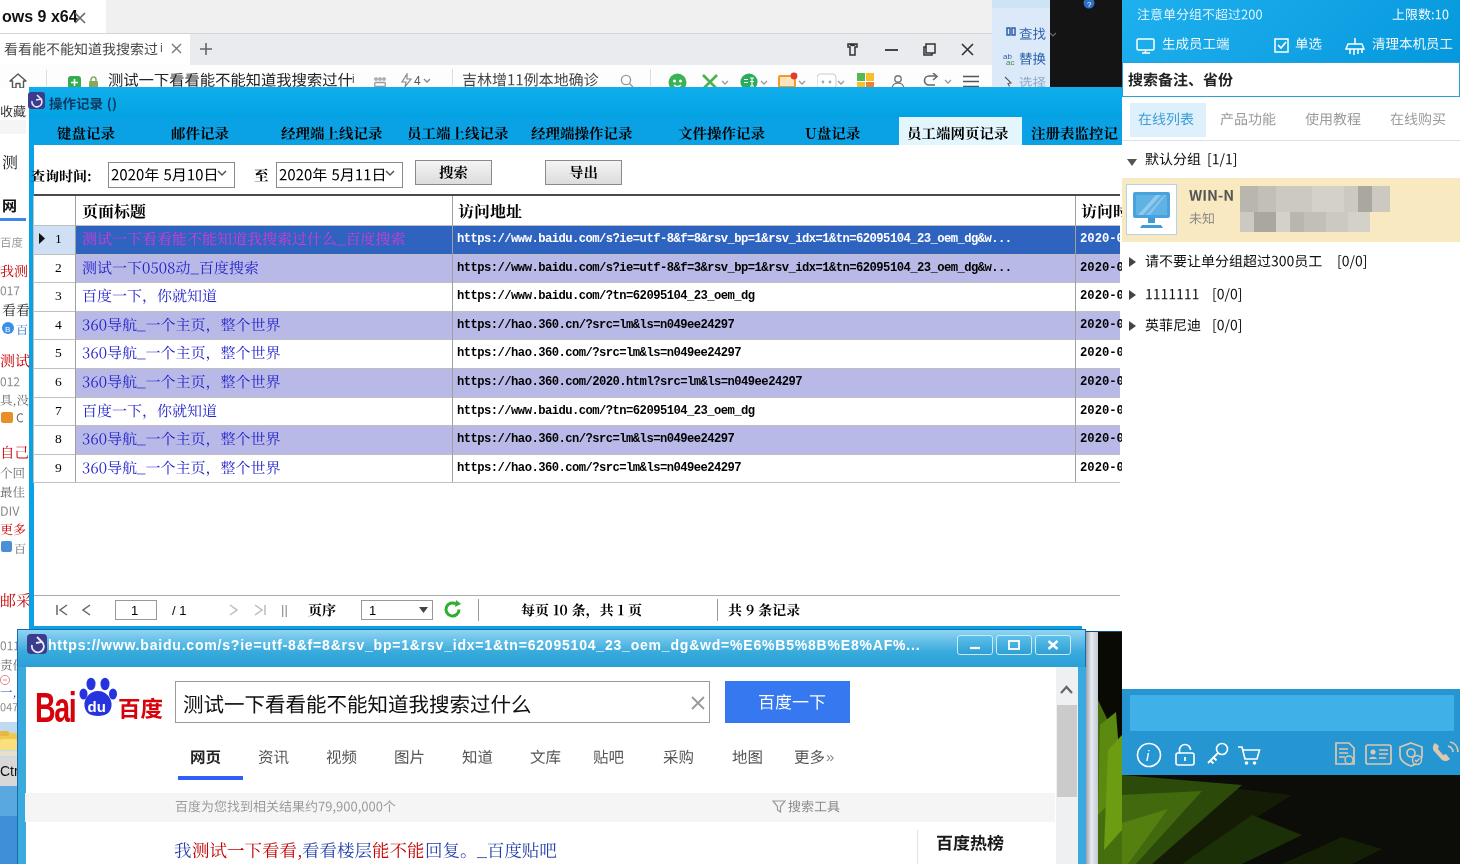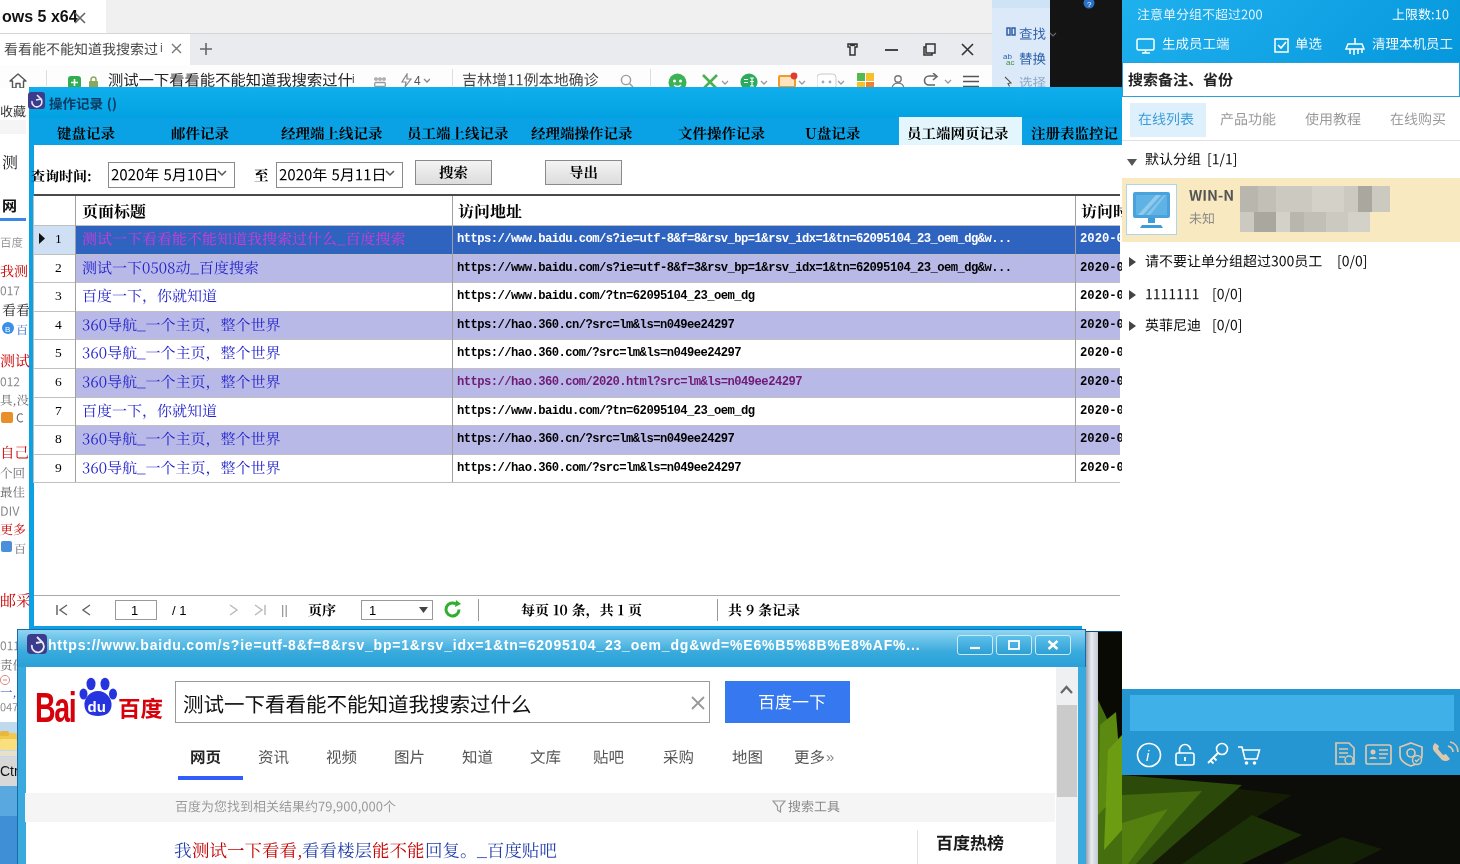--- a/index.html
+++ b/index.html
@@ -248,21 +248,21 @@
       <path id="g239" d="M263 -13C394 -13 499 65 499 196C499 297 430 361 344 382V387C422 414 474 474 474 563C474 679 384 746 260 746C176 746 111 709 56 659L105 601C147 643 198 672 257 672C334 672 381 626 381 556C381 477 330 416 178 416V346C348 346 406 288 406 199C406 115 345 63 257 63C174 63 119 103 76 147L29 88C77 35 149 -13 263 -13Z"></path>
       <path id="g240" d="M457 627V512H160V278H57V207H431C391 118 288 37 38 -19C55 -36 75 -66 84 -82C345 -19 458 75 505 181C585 35 721 -47 921 -82C931 -61 952 -30 969 -14C776 13 641 83 569 207H945V278H846V512H535V627ZM232 278V446H457V351C457 327 456 302 452 278ZM771 278H531C534 302 535 326 535 350V446H771ZM640 840V748H355V840H281V748H69V680H281V575H355V680H640V575H715V680H928V748H715V840Z"></path>
       <path id="g241" d="M629 840V770H368V840H294V770H58V702H294V627H368V702H629V627H703V702H945V770H703V840ZM575 609V-76H652V100H957V171H652V287H910V354H652V464H932V532H652V609ZM44 166V95H350V-79H427V608H350V532H73V464H350V353H95V286H350V166Z"></path>
       <path id="g242" d="M170 791V517C170 352 162 122 58 -42C77 -49 109 -68 124 -80C229 87 245 334 246 507H860V791ZM246 722H785V577H246ZM806 402C711 356 563 294 425 245V460H351V83C351 -14 386 -38 510 -38C538 -38 742 -38 771 -38C883 -38 909 1 922 147C899 151 868 163 850 176C843 55 833 33 768 33C722 33 548 33 512 33C439 33 425 42 425 84V177C573 226 734 288 856 337Z"></path>
       <path id="g243" d="M68 735C129 696 207 638 244 600L297 654C258 690 179 745 119 782ZM435 370H588V198H435ZM661 370H821V198H661ZM435 600H588V432H435ZM661 600H821V432H661ZM366 666V132H893V666H661V834H588V666ZM252 490H49V420H179V101C136 82 87 39 39 -14L89 -79C139 -13 189 46 222 46C245 46 280 13 320 -12C389 -55 472 -67 594 -67C701 -67 871 -62 939 -57C941 -35 952 1 961 21C859 10 710 2 596 2C485 2 402 9 335 51C296 75 273 95 252 105Z"></path>
     </defs>
   </svg>
 <div style="position:absolute;left:0px;top:0px;width:1460px;height:34px;background:#f0f0f0;"></div>
 <div style="position:absolute;left:0px;top:0px;width:106px;height:34px;background:#fff;"></div>
 <div style="position:absolute;left:0px;top:33px;width:1460px;height:1px;background:#d5d5d5;"></div>
-<div style="position:absolute;left:2px;top:7px;font:700 16px/1.2 'Liberation Sans',sans-serif;color:#111;letter-spacing:normal;white-space:pre;">ows 5 x64</div>
+<div style="position:absolute;left:2px;top:7px;font:700 16px/1.2 'Liberation Sans',sans-serif;color:#111;letter-spacing:normal;white-space:pre;">ows 9 x64</div>
 <svg style="position:absolute;left:74px;top:12px;" width="12" height="12" viewBox="0 0 12 12">
     <path d="M1 1 L11 11 M11 1 L1 11" stroke="#666" stroke-width="1.6"></path>
   </svg>
 <div style="position:absolute;left:0px;top:34px;width:992px;height:31px;background:#e9ebee;"></div>
 <div style="position:absolute;left:0px;top:34px;width:190px;height:31px;background:#fff;"></div>
 <svg style="position:absolute;left:4px;top:40px;overflow:visible;" width="156" height="21">
     <g transform="translate(0,14.28) scale(0.014000,-0.014000)" fill="#444">
       <use href="#g0" x="0"></use>
       <use href="#g0" x="1000"></use>
       <use href="#g1" x="2000"></use>
@@ -960,21 +960,21 @@
       <use href="#g48" x="5235"></use>
       <use href="#g138" x="6235"></use>
       <use href="#g139" x="7235"></use>
       <use href="#g131" x="8235"></use>
       <use href="#g140" x="9235"></use>
       <use href="#g48" x="10235"></use>
       <use href="#g141" x="11235"></use>
       <use href="#g142" x="12235"></use>
     </g>
   </svg>
-<div style="position:absolute;left:457px;top:375.0px;font:700 12.2px/1.2 'Liberation Mono',monospace;color:#701a75;letter-spacing:-0.55px;white-space:pre;">https://hao.360.com/2020.html?src=lm&amp;ls=n049ee24297</div>
+<div style="position:absolute;left:457px;top:375.0px;font:700 12.2px/1.2 'Liberation Mono',monospace;color:#000000;letter-spacing:-0.55px;white-space:pre;">https://hao.360.com/2020.html?src=lm&amp;ls=n049ee24297</div>
 <div style="position:absolute;left:1080px;top:375.0px;font:700 12.2px/1.2 'Liberation Mono',monospace;color:#000;letter-spacing:normal;white-space:pre;">2020-0</div>
 <div style="position:absolute;left:55px;top:402.6px;font:400 13.5px/1.2 'Liberation Serif',serif;color:#000;letter-spacing:normal;white-space:pre;">7</div>
 <svg style="position:absolute;left:82px;top:400.6px;overflow:visible;text-decoration:underline;text-decoration-color:#2222cc" width="137" height="22">
     <g transform="translate(0,15.30) scale(0.015000,-0.015000)" fill="#2222cc">
       <use href="#g39" x="0"></use>
       <use href="#g126" x="1000"></use>
       <use href="#g61" x="2000"></use>
       <use href="#g115" x="3000"></use>
       <use href="#g131" x="4000"></use>
       <use href="#g132" x="5000"></use>

